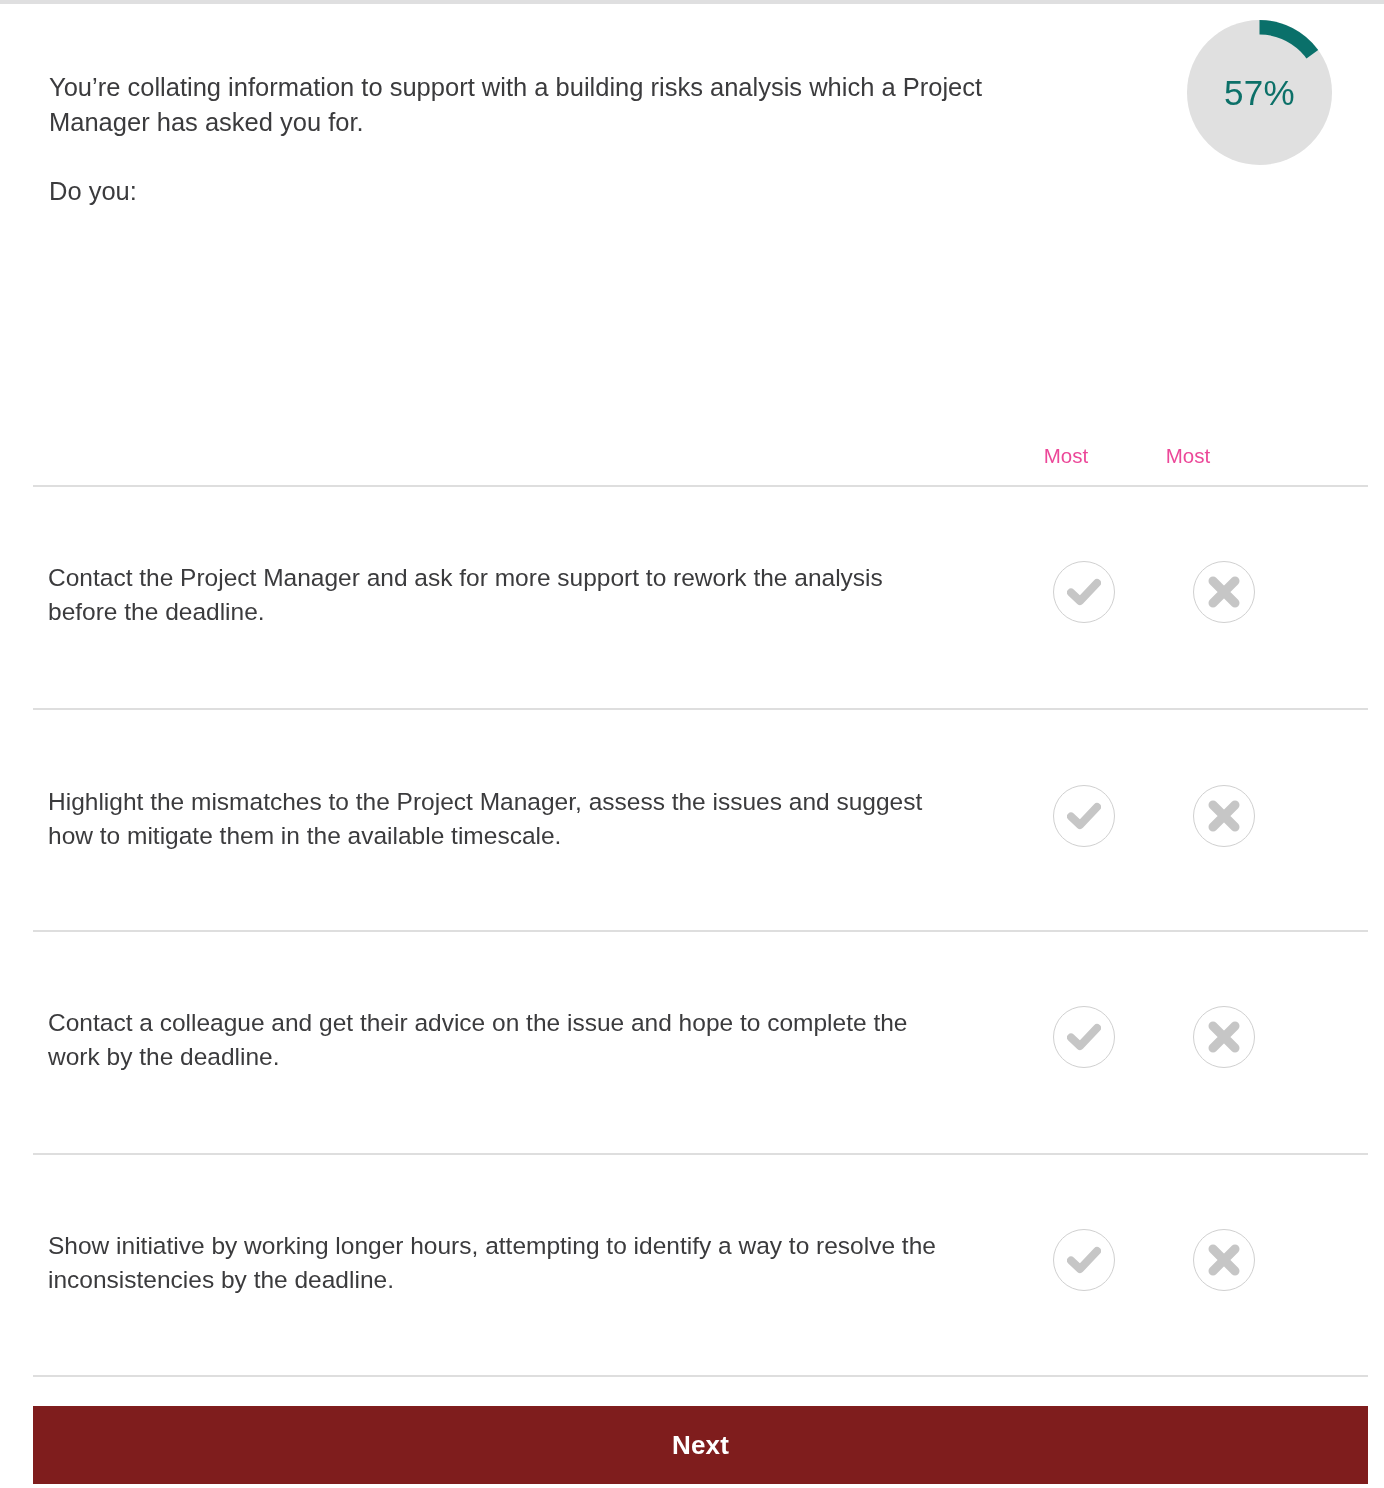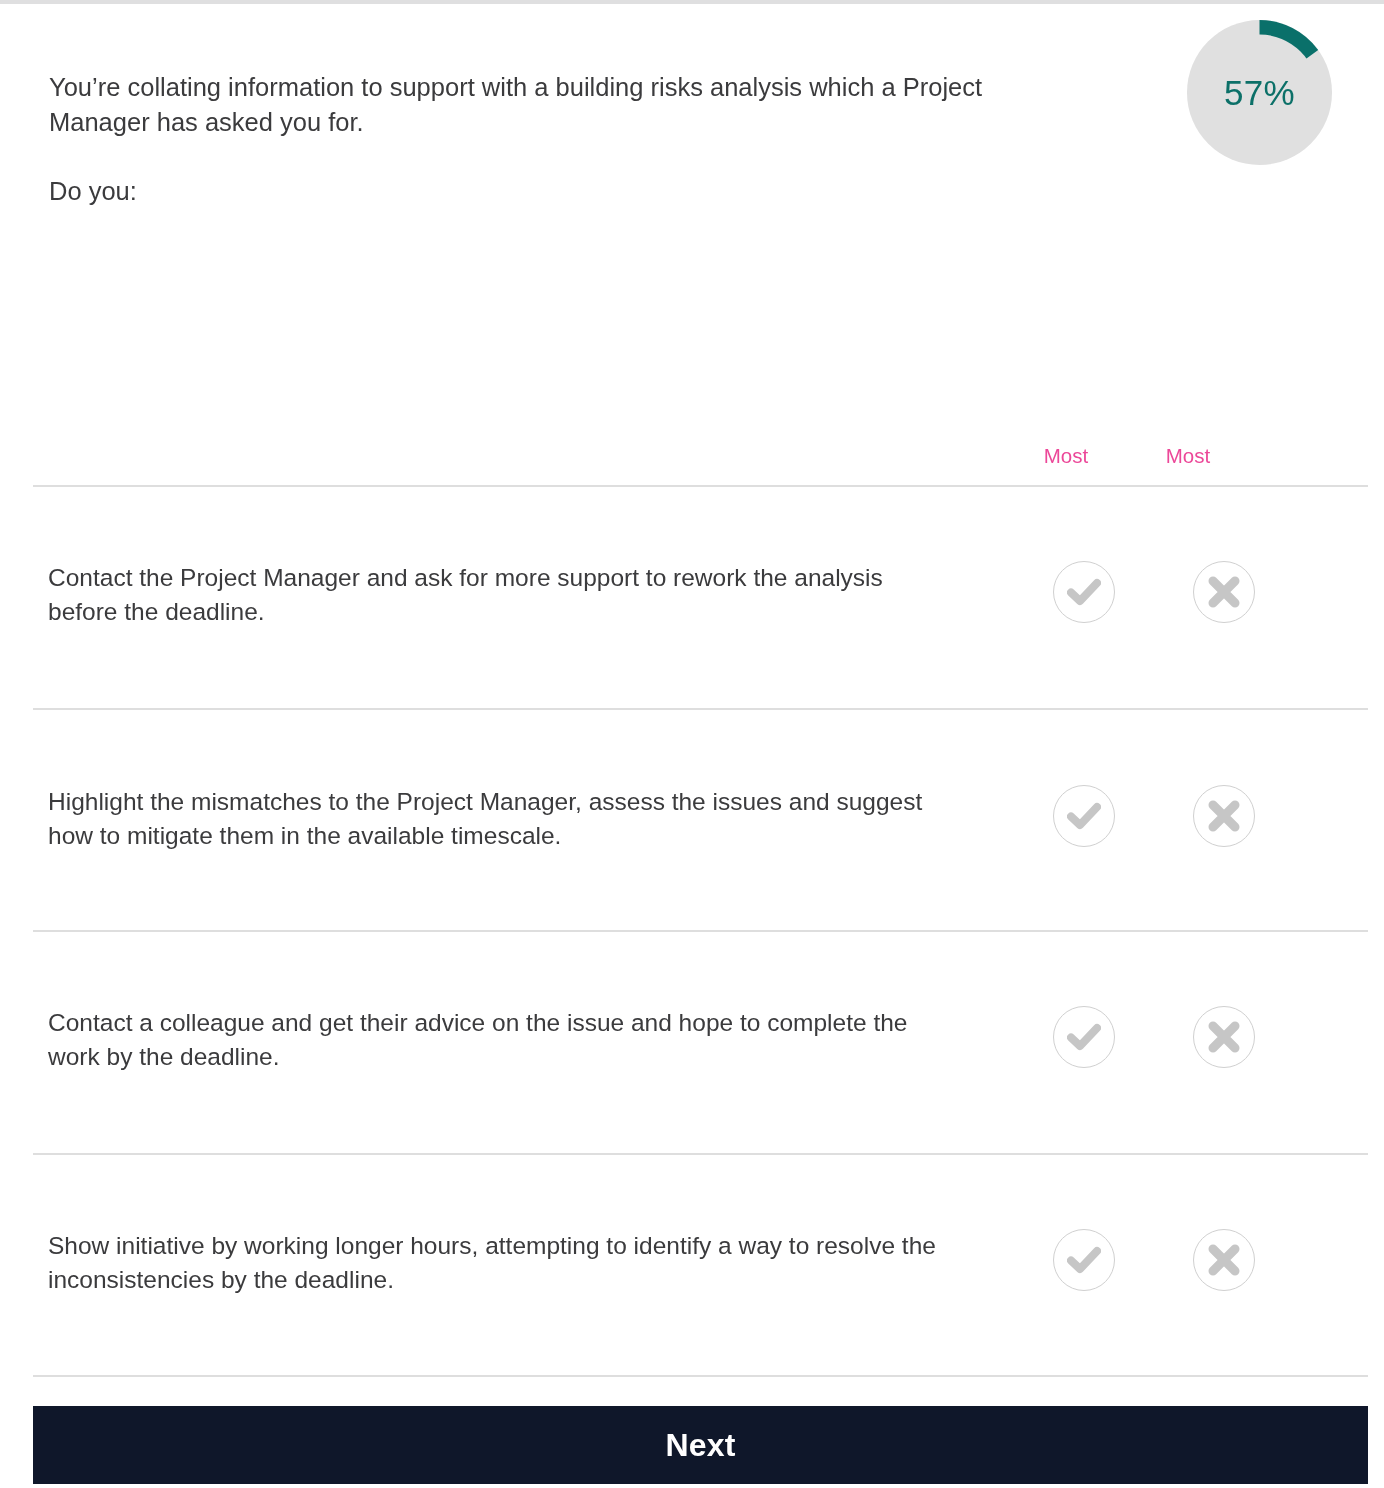--- a/index.html
+++ b/index.html
@@ -131,24 +131,24 @@
   .choice.least { left: 1193px; }
   .choice svg { display: block; }
 
   
   .next-btn {
     position: absolute;
     left: 33px;
     top: 1402px;
     width: 1335px;
     height: 78px;
-    background: #0f172a;
+    background: #7f1d1d;
     border: none;
     color: #ffffff;
-    font-size: 32px;
+    font-size: 26px;
     font-weight: bold;
     font-family: "Liberation Sans", "DejaVu Sans", sans-serif;
     cursor: pointer;
     letter-spacing: 0.2px;
   }
 </style>
 </head>
 <body>
 
 <div class="top-bar"></div>

